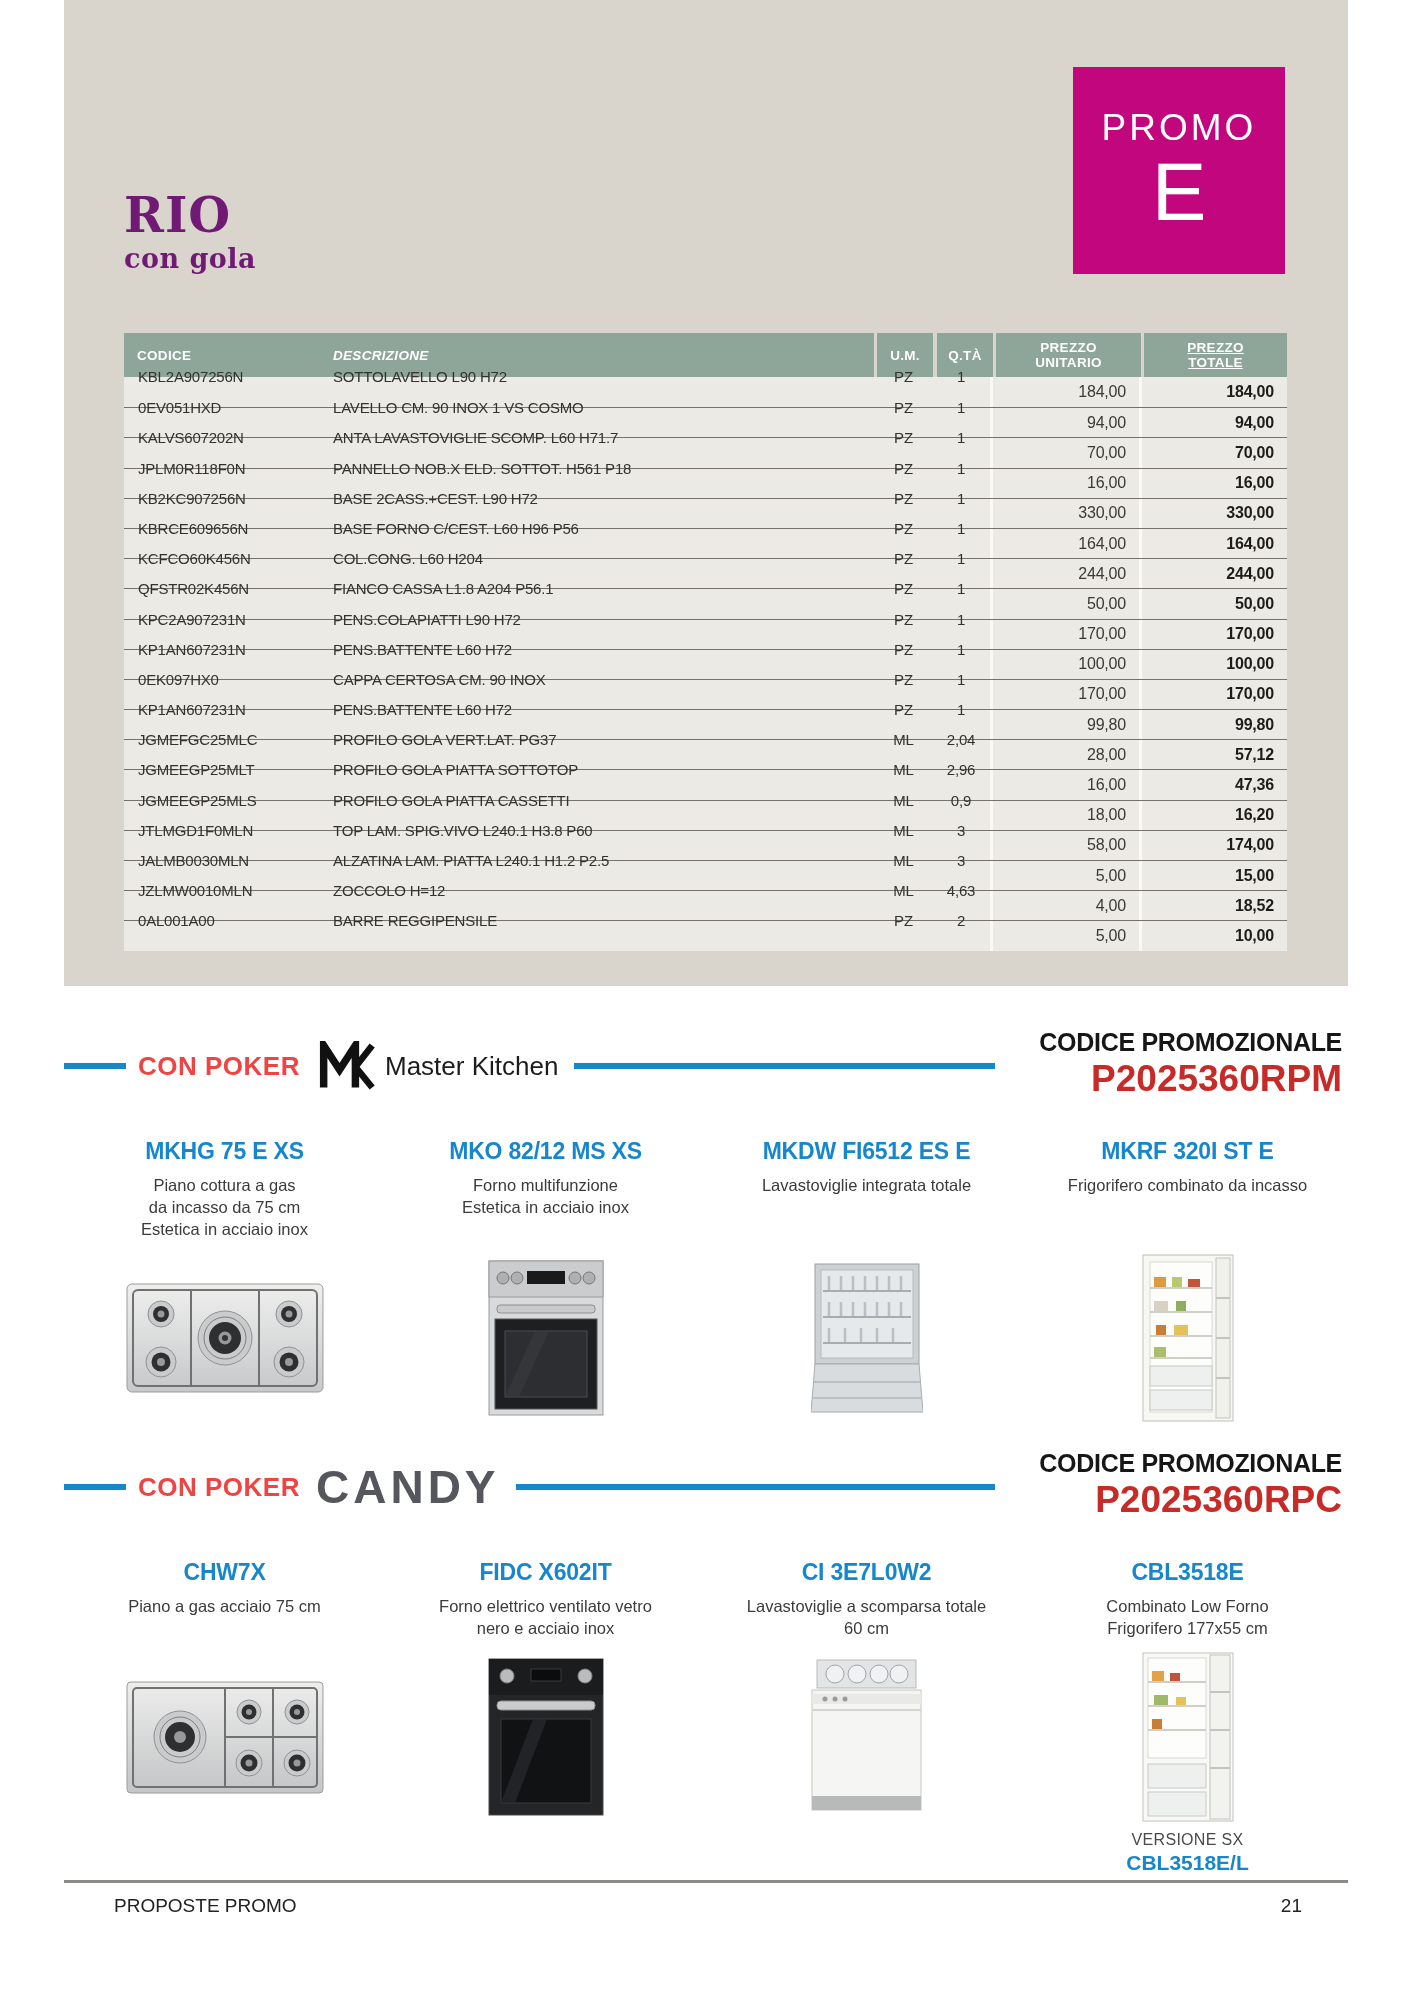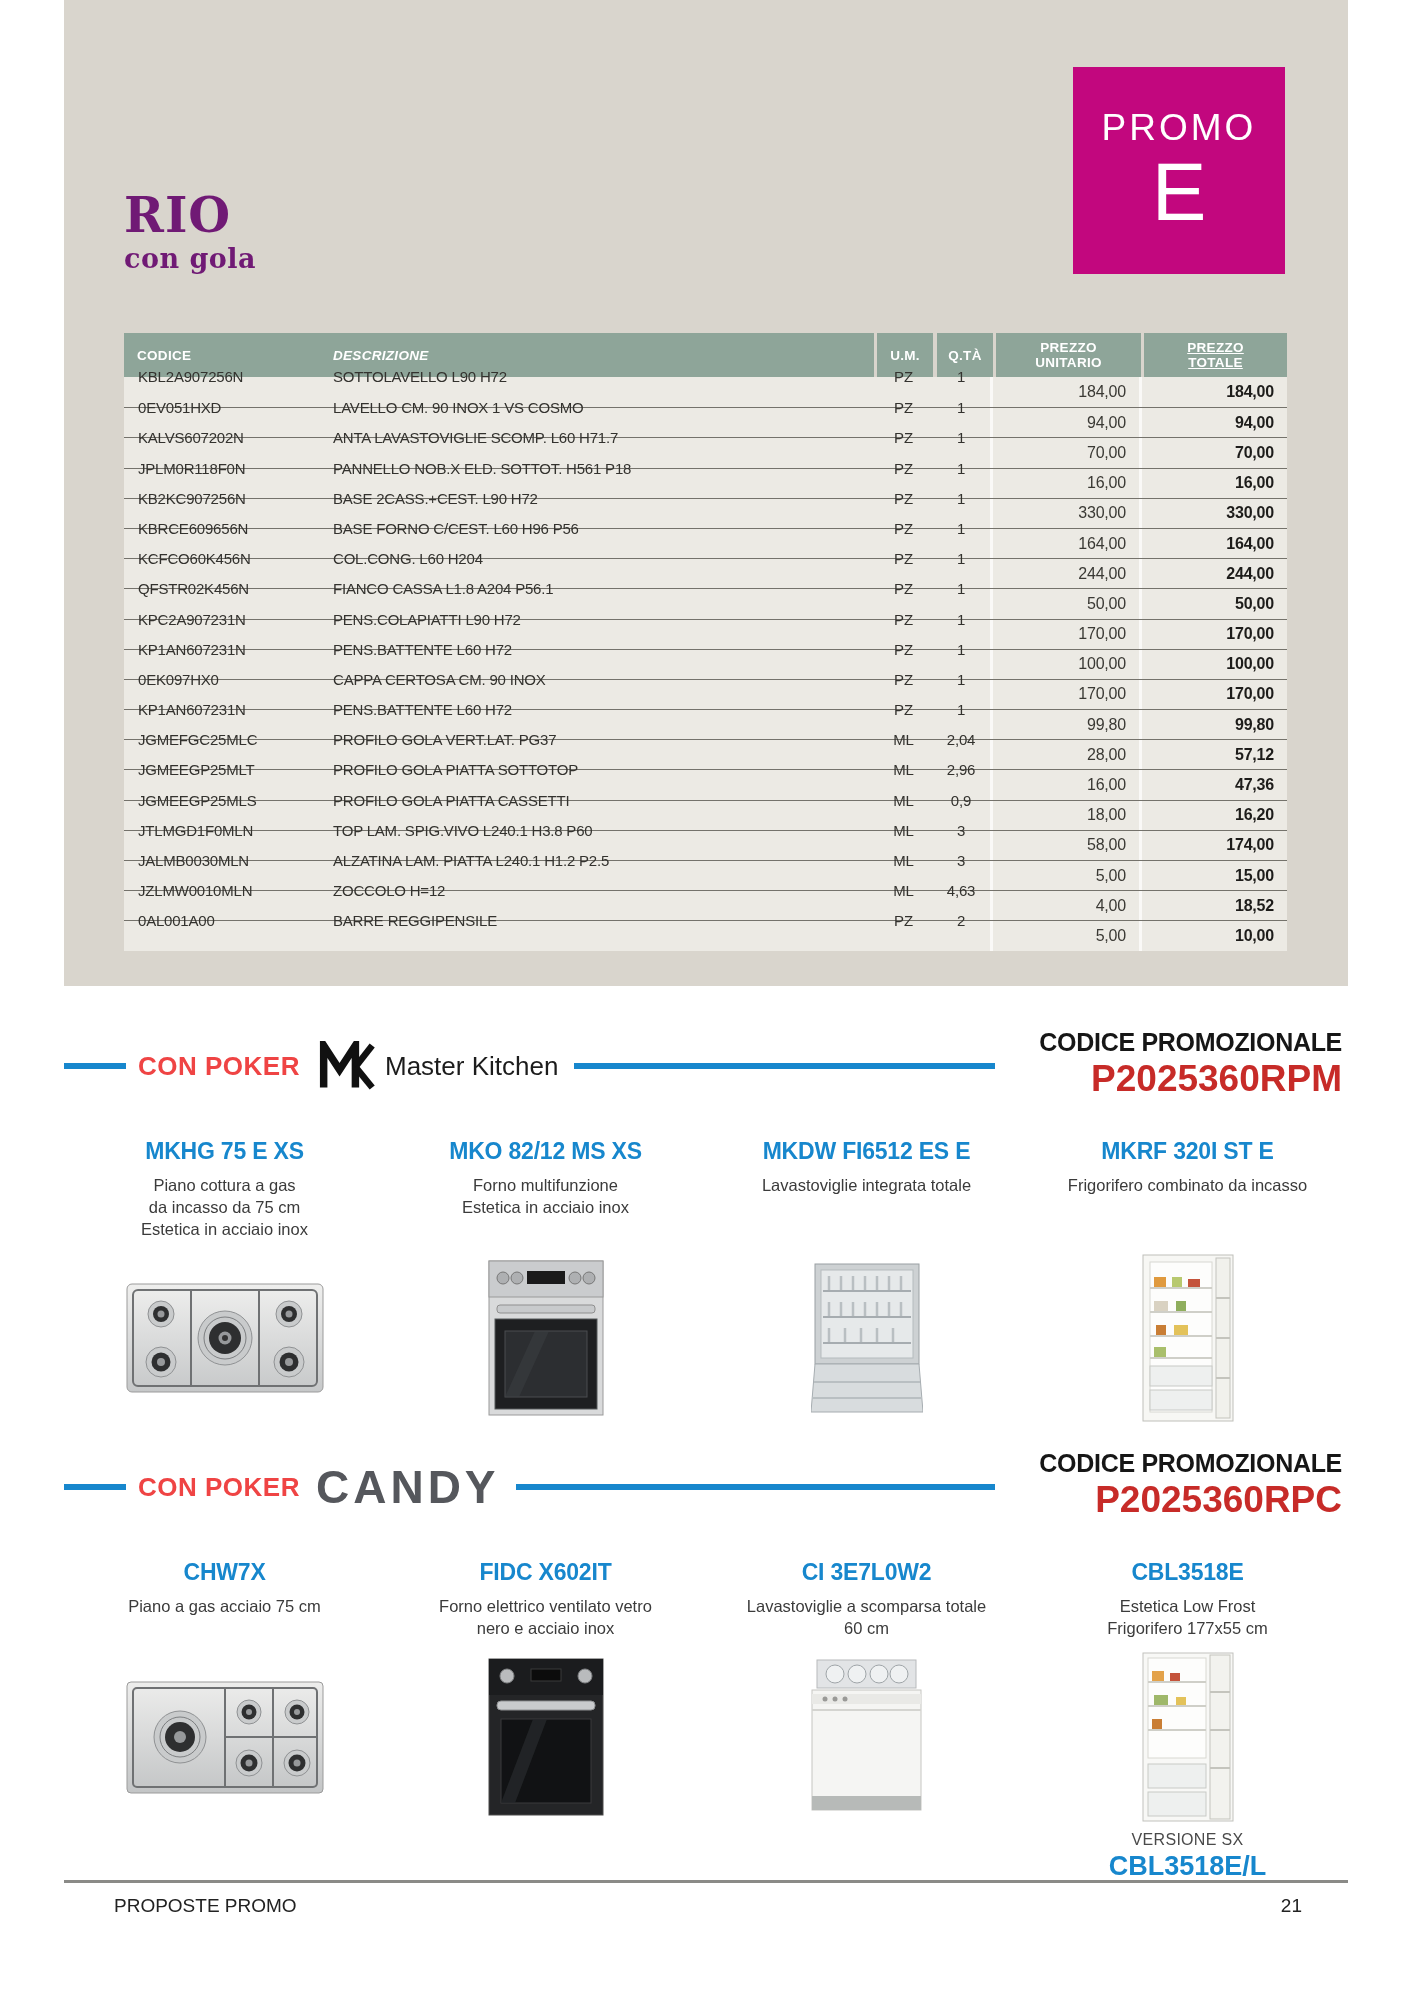--- a/index.html
+++ b/index.html
@@ -57,21 +57,21 @@
   .promo-label{font-size:25px;font-weight:bold;color:#161616;letter-spacing:-.3px;line-height:28px;}
   .promo-code{font-size:37px;font-weight:bold;color:#C72B28;line-height:42px;margin-top:2px;}
   .products{display:grid;grid-template-columns:repeat(4,1fr);margin-top:34px;}
   .card{text-align:center;padding:0 10px;}
   .p-name{font-size:23px;font-weight:bold;color:#1787CD;line-height:26px;letter-spacing:-.2px;}
   .p-desc{font-size:16.5px;color:#3b3b3b;line-height:22px;margin-top:10px;}
   .sec-mk .p-desc{min-height:72px;} .sec-candy .p-desc{min-height:50px;}
   .p-image{height:172px;display:flex;align-items:center;justify-content:center;margin-top:6px;}
   .p-variant{margin-top:8px;}
   .pv-label{font-size:16px;color:#4a4a4a;letter-spacing:.3px;}
-  .pv-code{font-size:27px;font-weight:bold;color:#1787CD;margin-top:2px;}
+  .pv-code{font-size:21px;font-weight:bold;color:#1787CD;margin-top:2px;}
   
   .foot-line{position:absolute;left:64px;top:1880px;width:1284px;height:3px;background:#8A8A87;}
   .foot-label{position:absolute;left:114px;top:1895px;font-size:19px;color:#222;}
   .foot-page{position:absolute;right:112px;top:1895px;font-size:19px;color:#222;}
 </style>
 </head>
 <body>
 
 <div class="page">
 
@@ -615,21 +615,21 @@
     <line x1="3" y1="52" x2="112" y2="52" stroke="#d4d4d0" stroke-width="2"></line>
     <rect x="3" y="138" width="109" height="14" fill="#b7bab8"></rect>
   </svg>
 </div>
 
   </div>
 
   <div class="card">
     <div class="p-name">CBL3518E</div>
     <div class="p-desc">
-            <div>Estetica Low Frost</div>
+            <div>Combinato Low Forno</div>
             <div>Frigorifero 177x55 cm</div>
           </div>
     <div class="p-image">
   <svg viewBox="0 0 92 170" width="92" height="170">
     <rect x="1" y="1" width="90" height="168" fill="#f8f8f6" stroke="#c2c2bd"></rect>
     <rect x="6" y="6" width="58" height="100" fill="#fdfdfc" stroke="#d8d8d2"></rect>
     <g stroke="#cfcfc8" stroke-width="2">
       <line x1="6" y1="30" x2="64" y2="30"></line>
                 <line x1="6" y1="54" x2="64" y2="54"></line>
                 <line x1="6" y1="78" x2="64" y2="78"></line>

